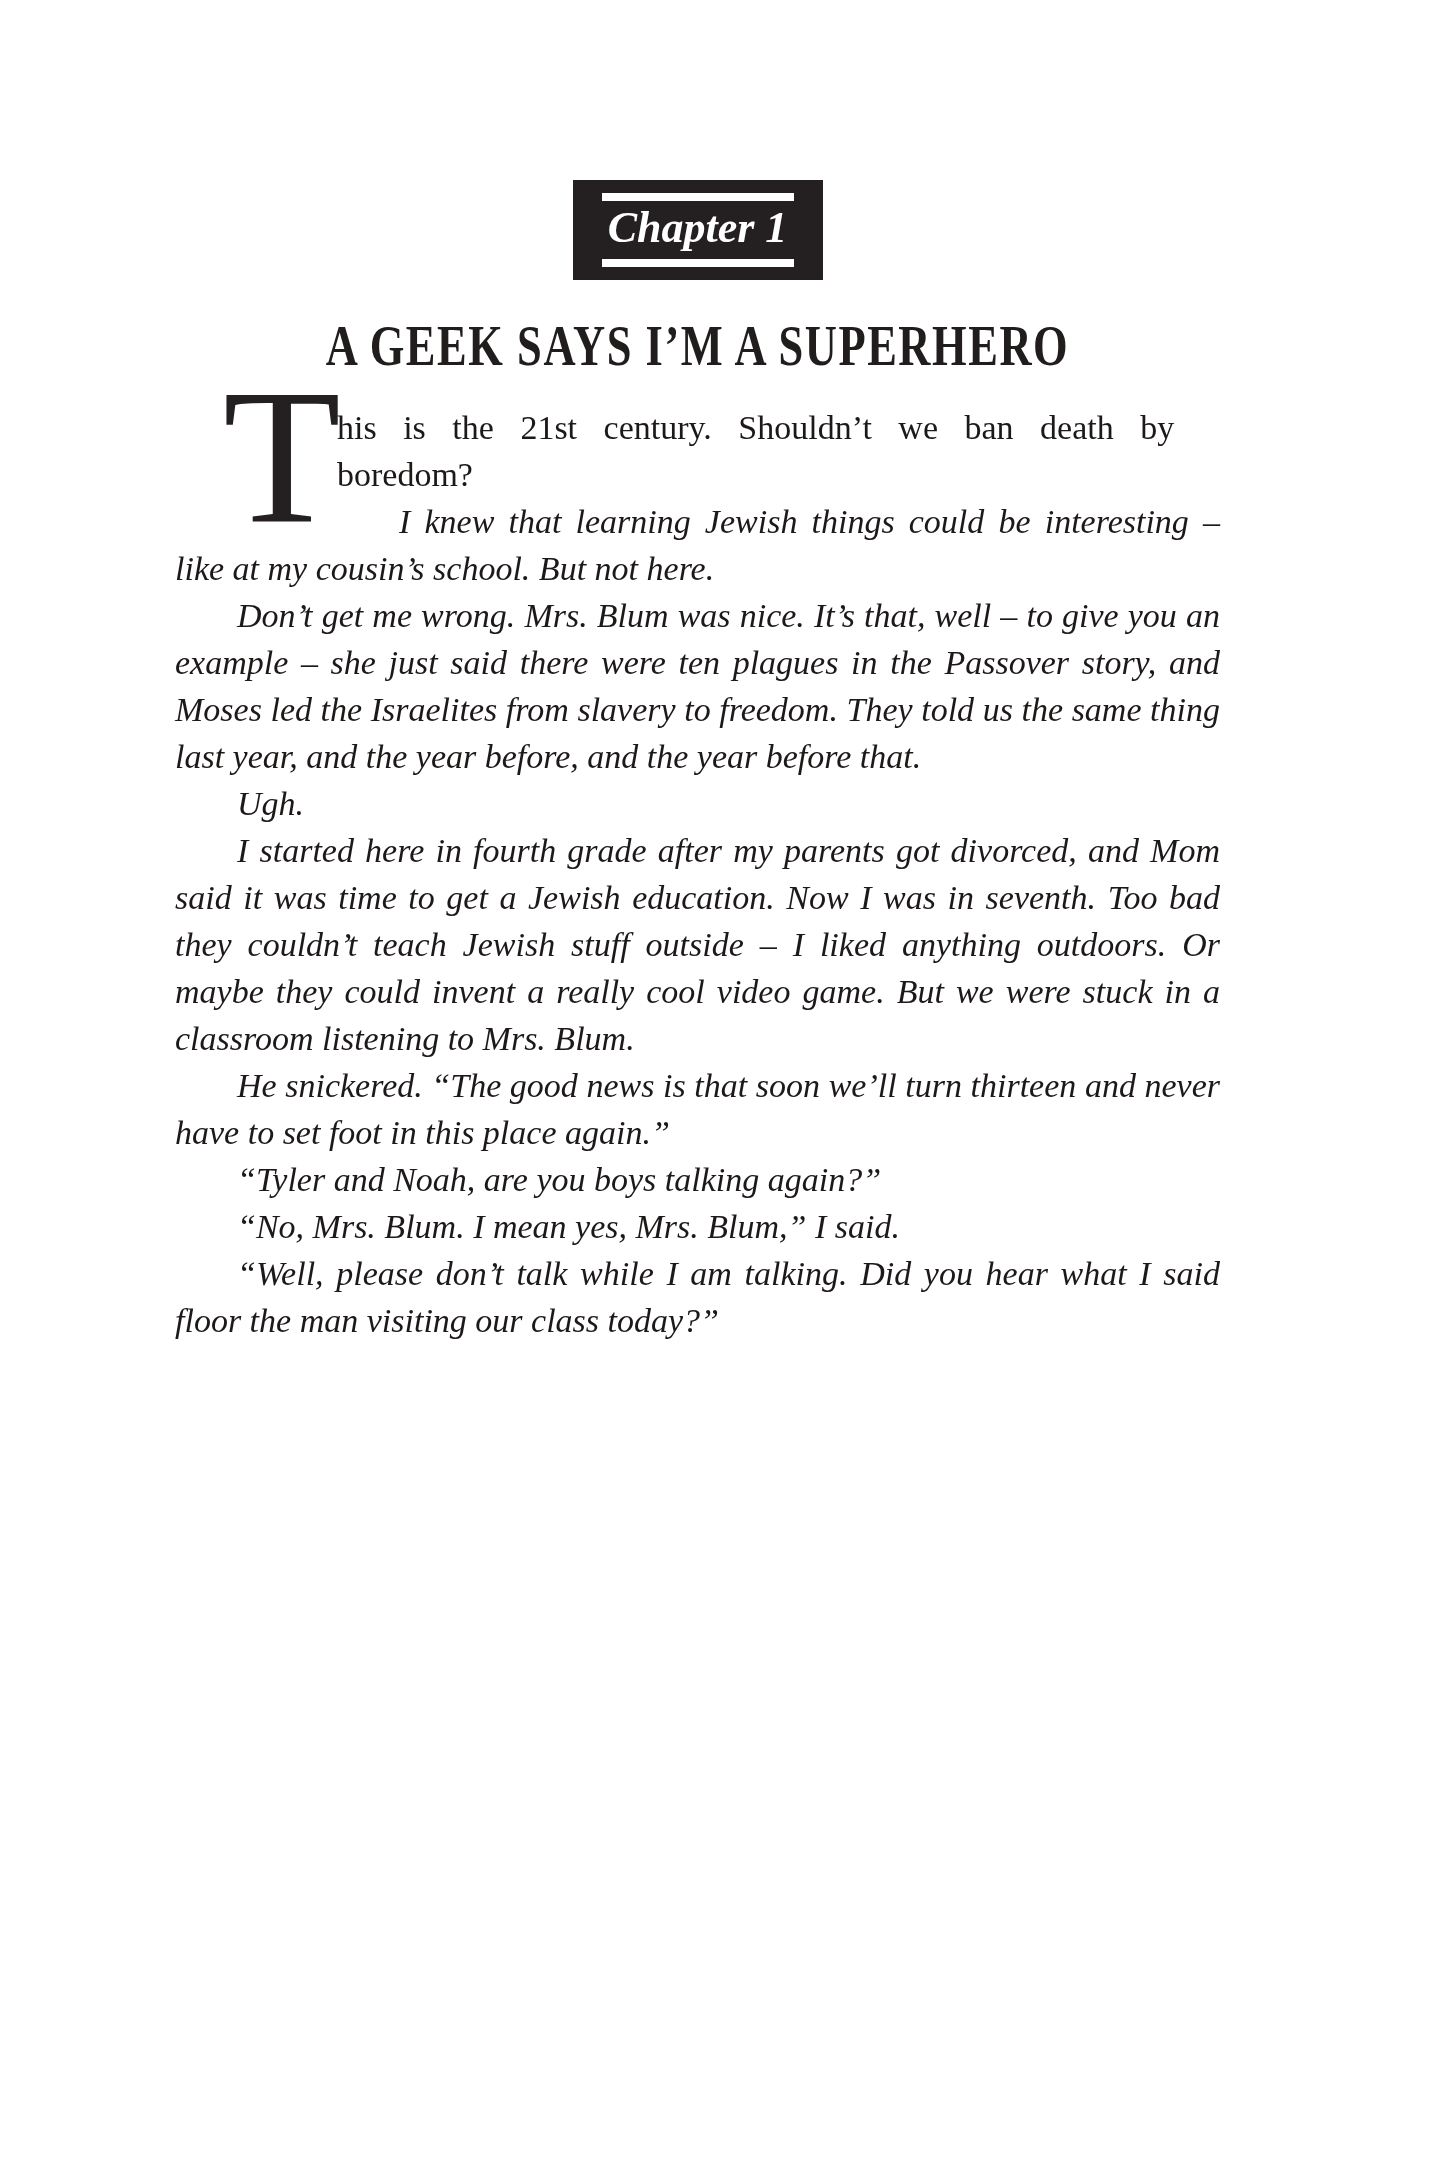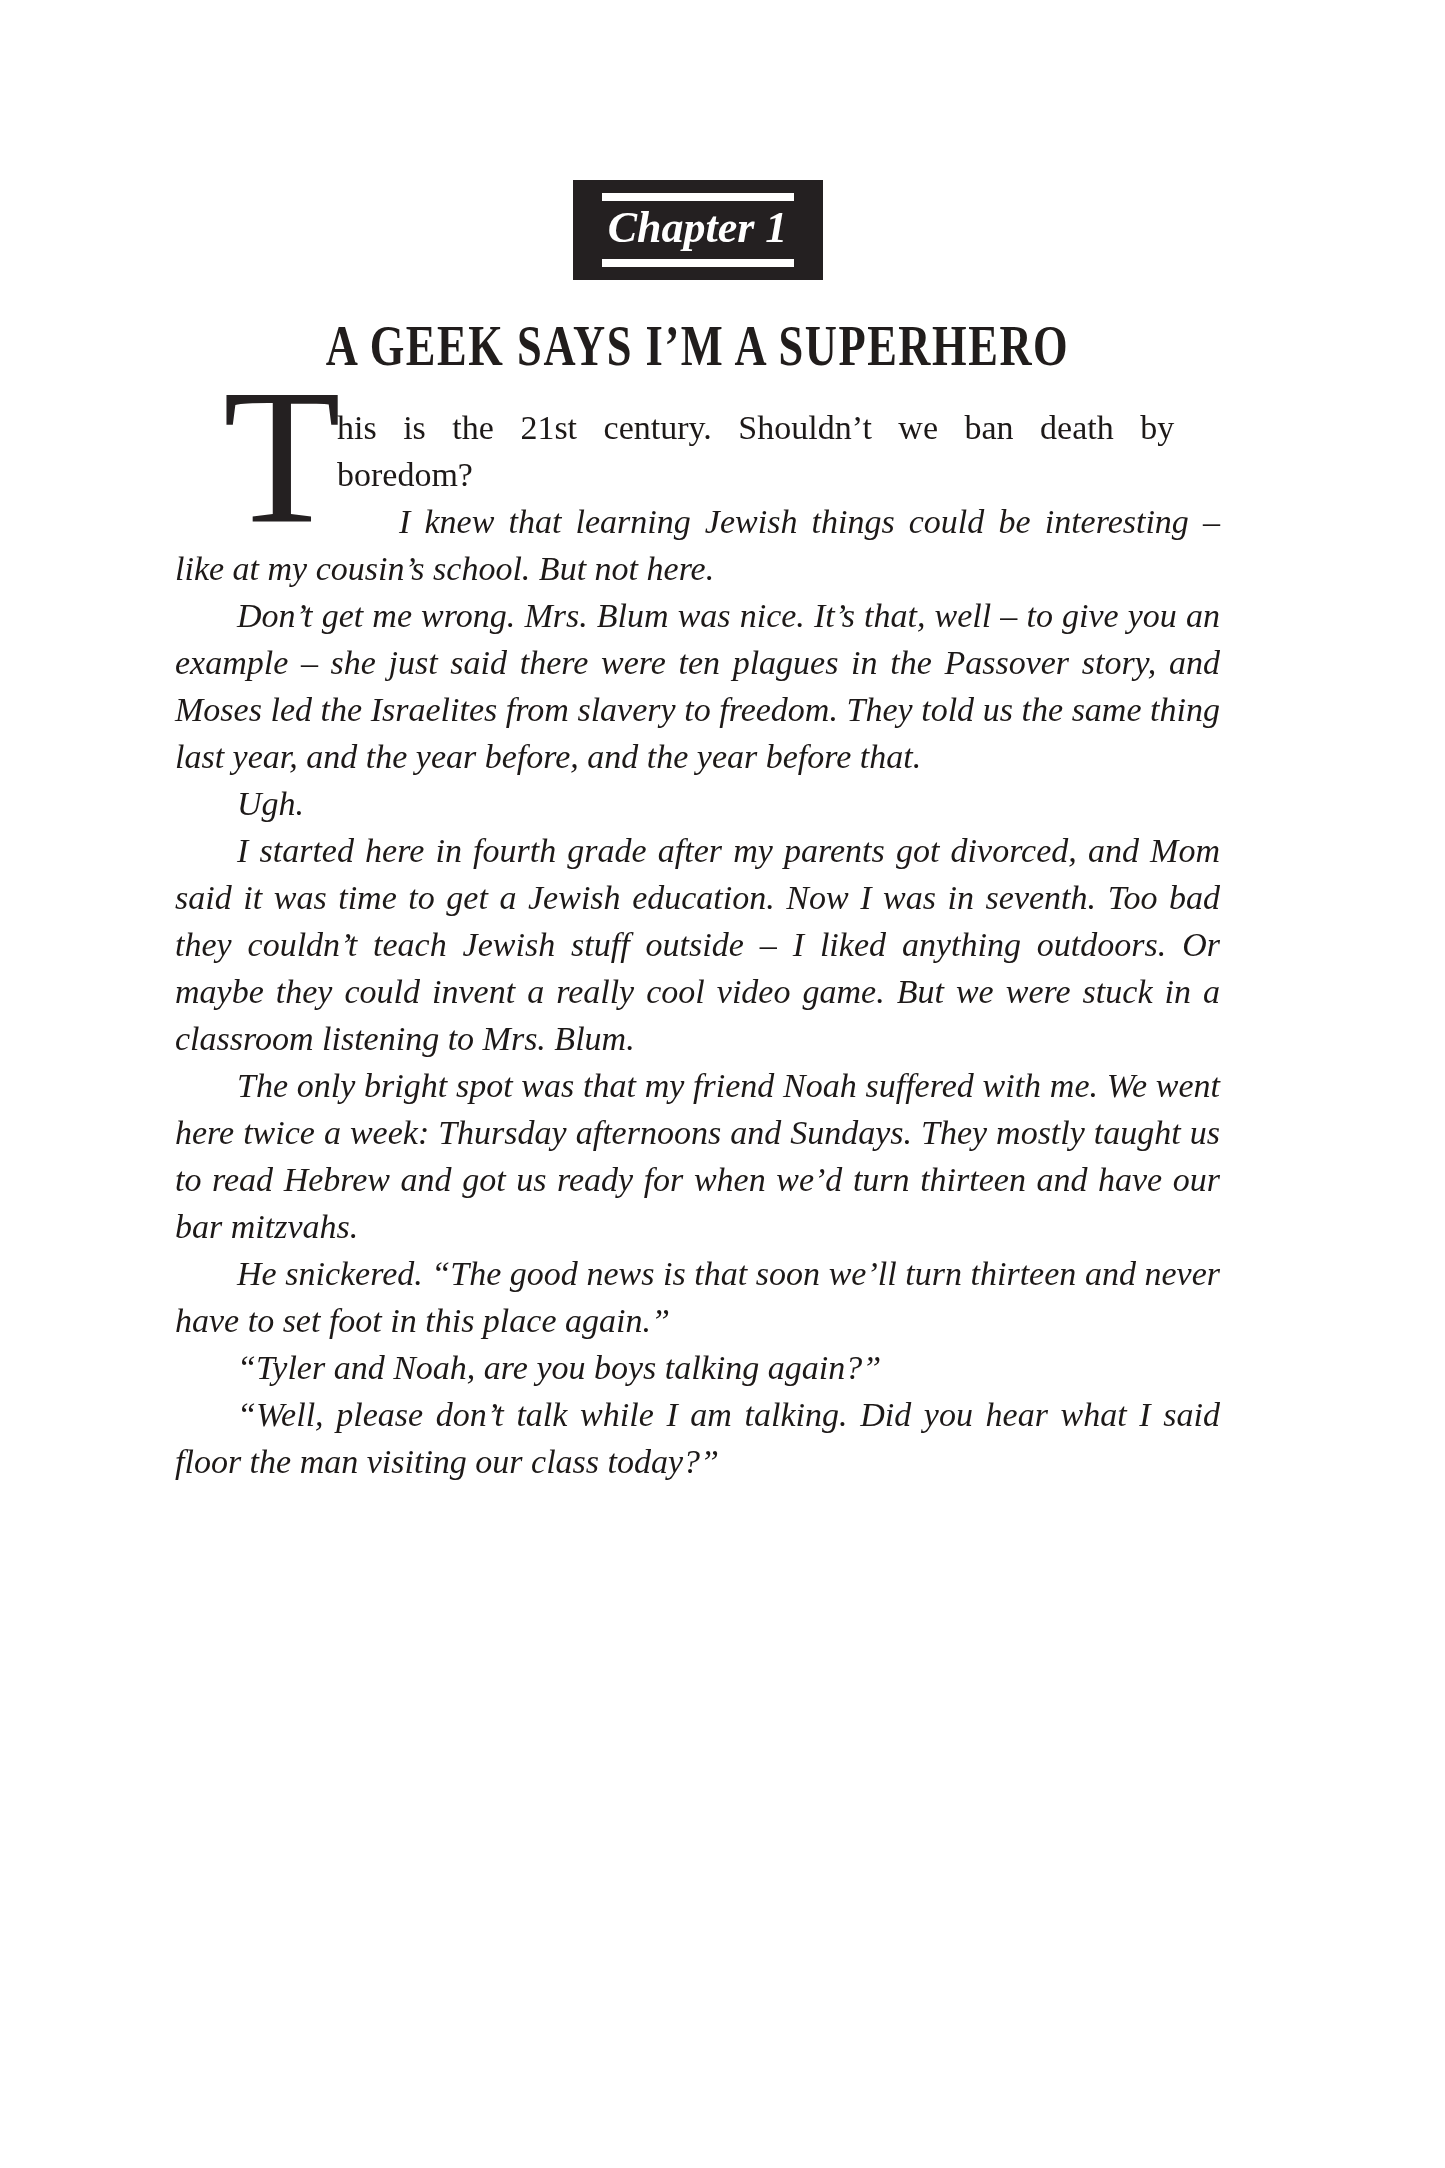--- a/index.html
+++ b/index.html
@@ -108,22 +108,22 @@
 
     <h1 class="chapter-title"><span class="squeeze">A GEEK SAYS I’M A SUPERHERO</span></h1>
 
     <div class="body-text">
       <p><span class="dropcap">T</span><span class="opening-line1">his is the 21st century. Shouldn’t we ban death by</span><br><span>boredom?</span></p>
 
         <p class="indent">I knew that learning Jewish things could be interesting – like at my cousin’s school. But not here.</p>
         <p class="indent">Don’t get me wrong. Mrs. Blum was nice. It’s that, well – to give you an example – she just said there were ten plagues in the Passover story, and Moses led the Israelites from slavery to freedom. They told us the same thing last year, and the year before, and the year before that.</p>
         <p class="indent">Ugh.</p>
         <p class="indent">I started here in fourth grade after my parents got divorced, and Mom said it was time to get a Jewish education. Now I was in seventh. Too bad they couldn’t teach Jewish stuff outside – I liked anything outdoors. Or maybe they could invent a really cool video game. But we were stuck in a classroom listening to Mrs. Blum.</p>
-        <p class="indent">The only bright spot was that my friend Noah suffered with me. We went here twice a week: Thursday afternoons and Sundays. They mostly taught us to read Hebrew and got us ready for when we’d turn thirteen and have our bar mitzvahs.</p>
         <p class="indent">He snickered. “The good news is that soon we’ll turn thirteen and never have to set foot in this place again.”</p>
         <p class="indent">“Tyler and Noah, are you boys talking again?”</p>
+        <p class="indent">“No, Mrs. Blum. I mean yes, Mrs. Blum,” I said.</p>
         <p class="indent">“Well, please don’t talk while I am talking. Did you hear what I said floor the man visiting our class today?”</p>
       </div>
 
   </div>
 
   <div class="page-number">| 6 |</div>
 </div>
 
 </body></html>

